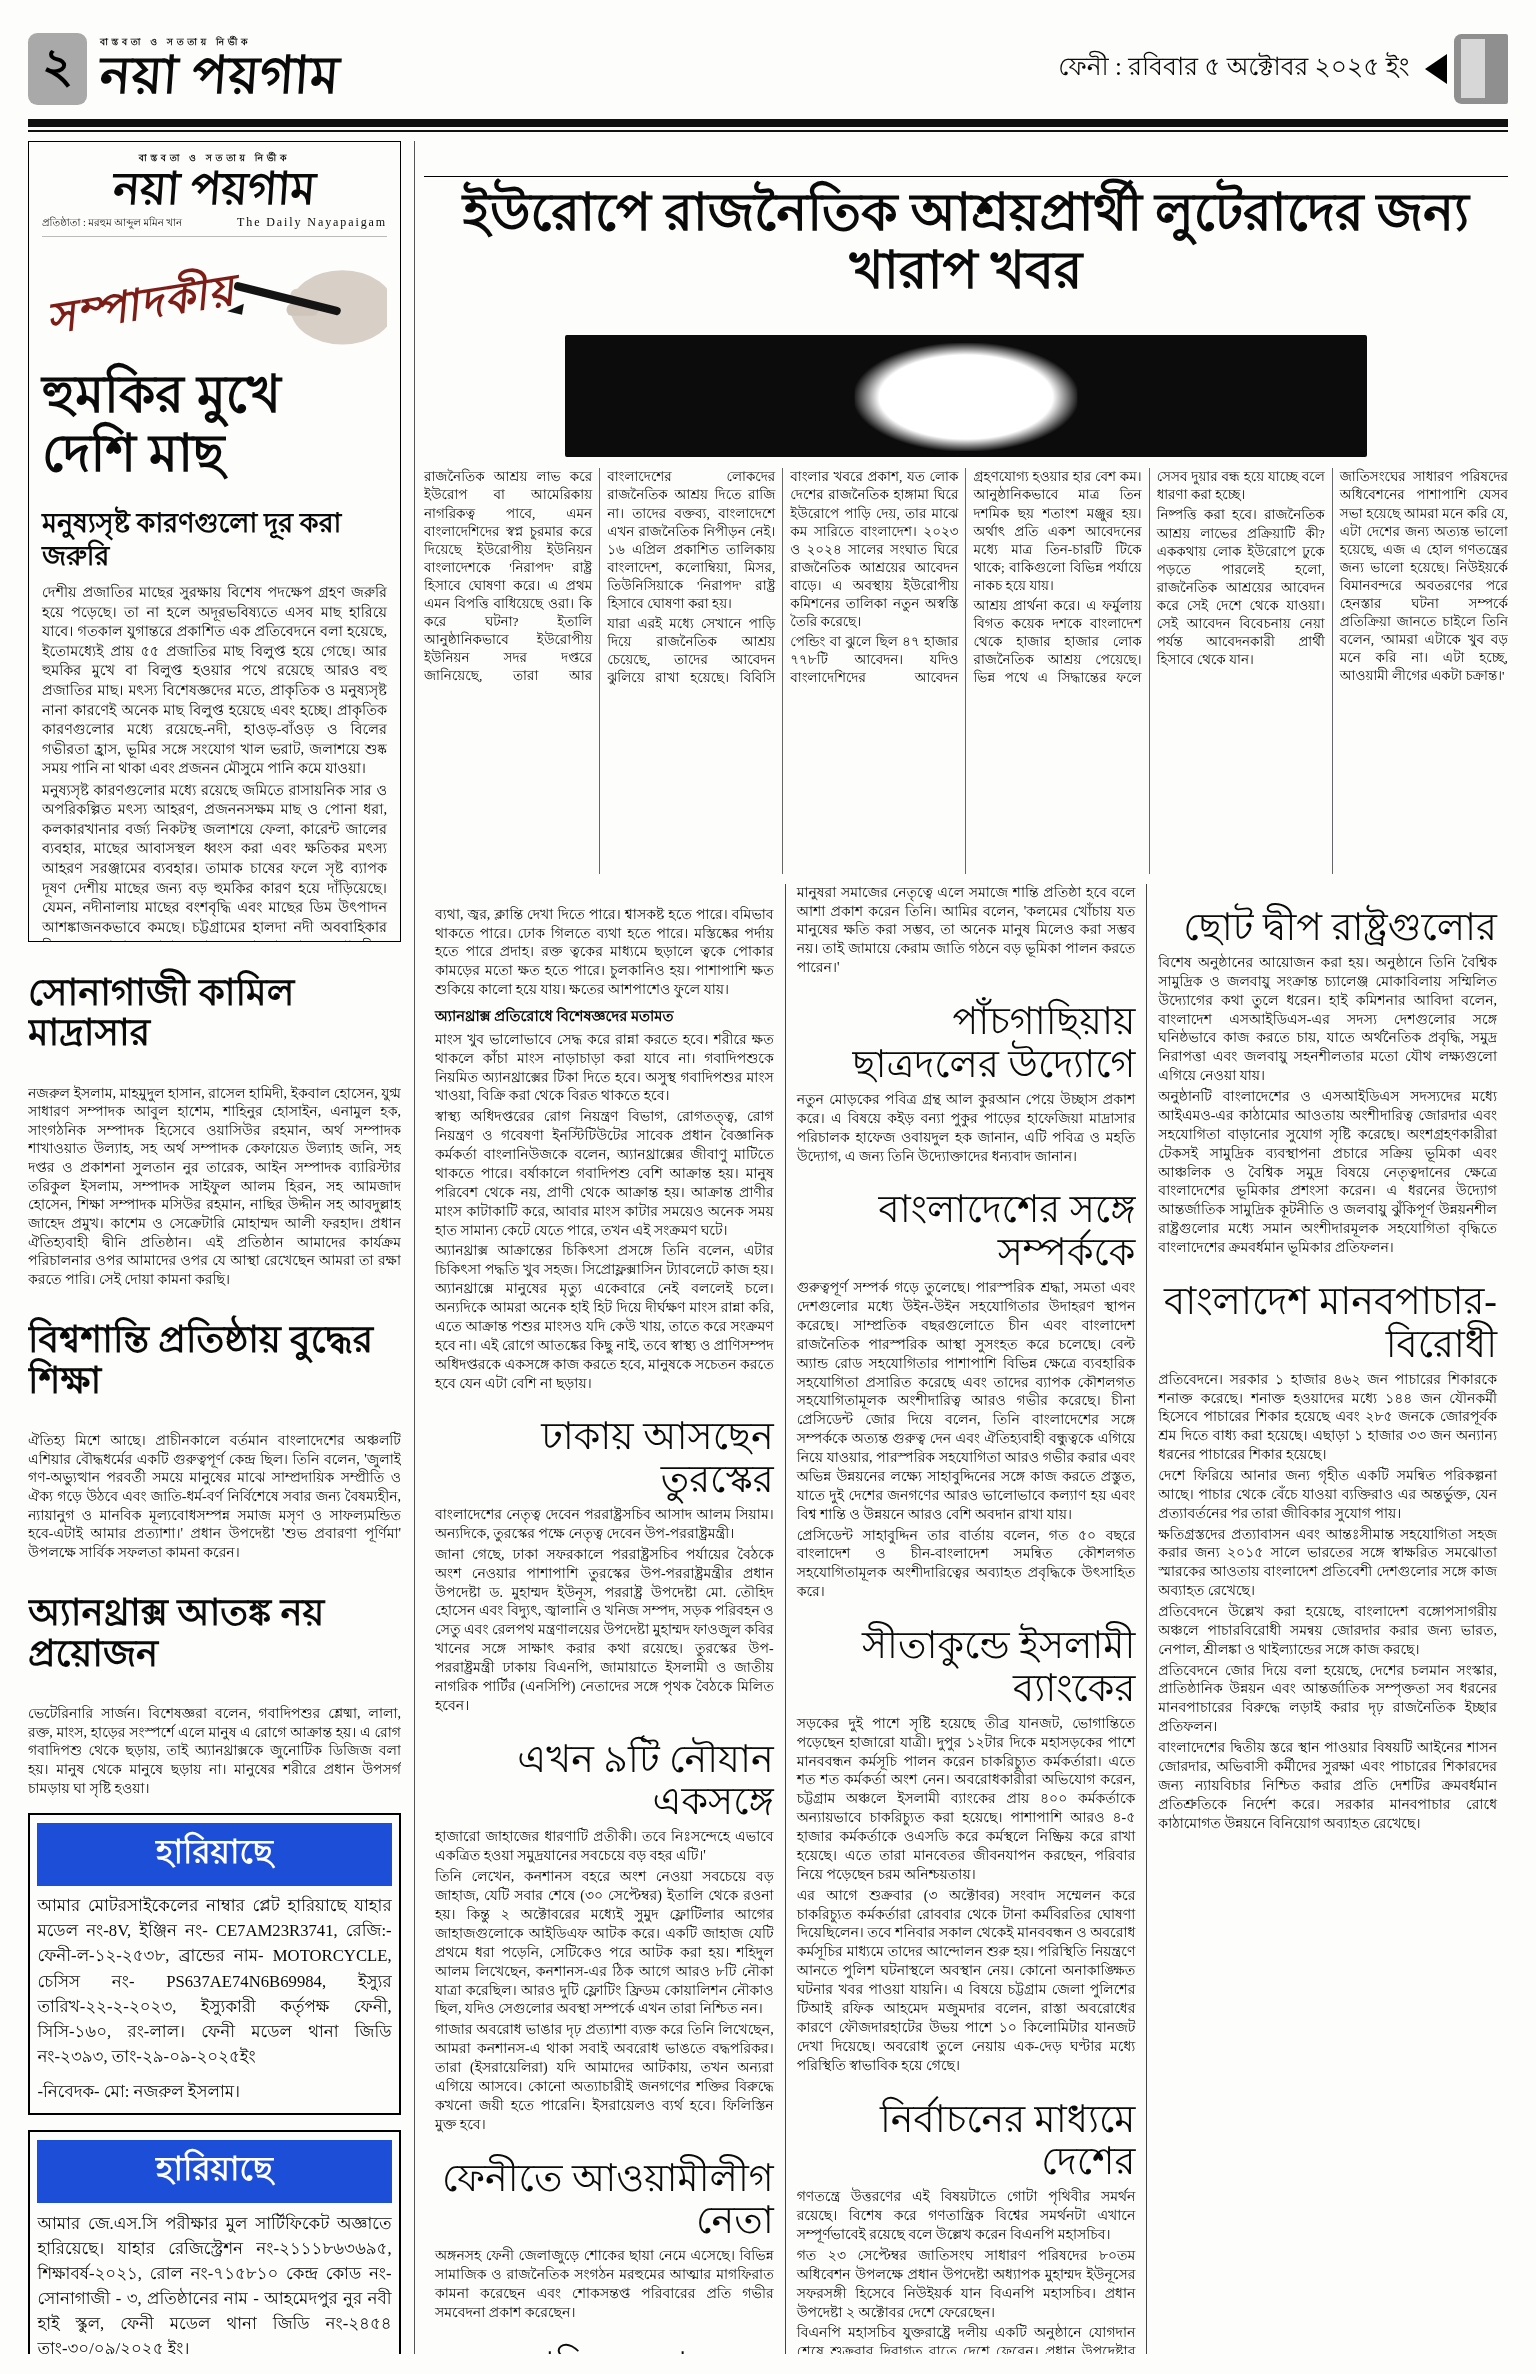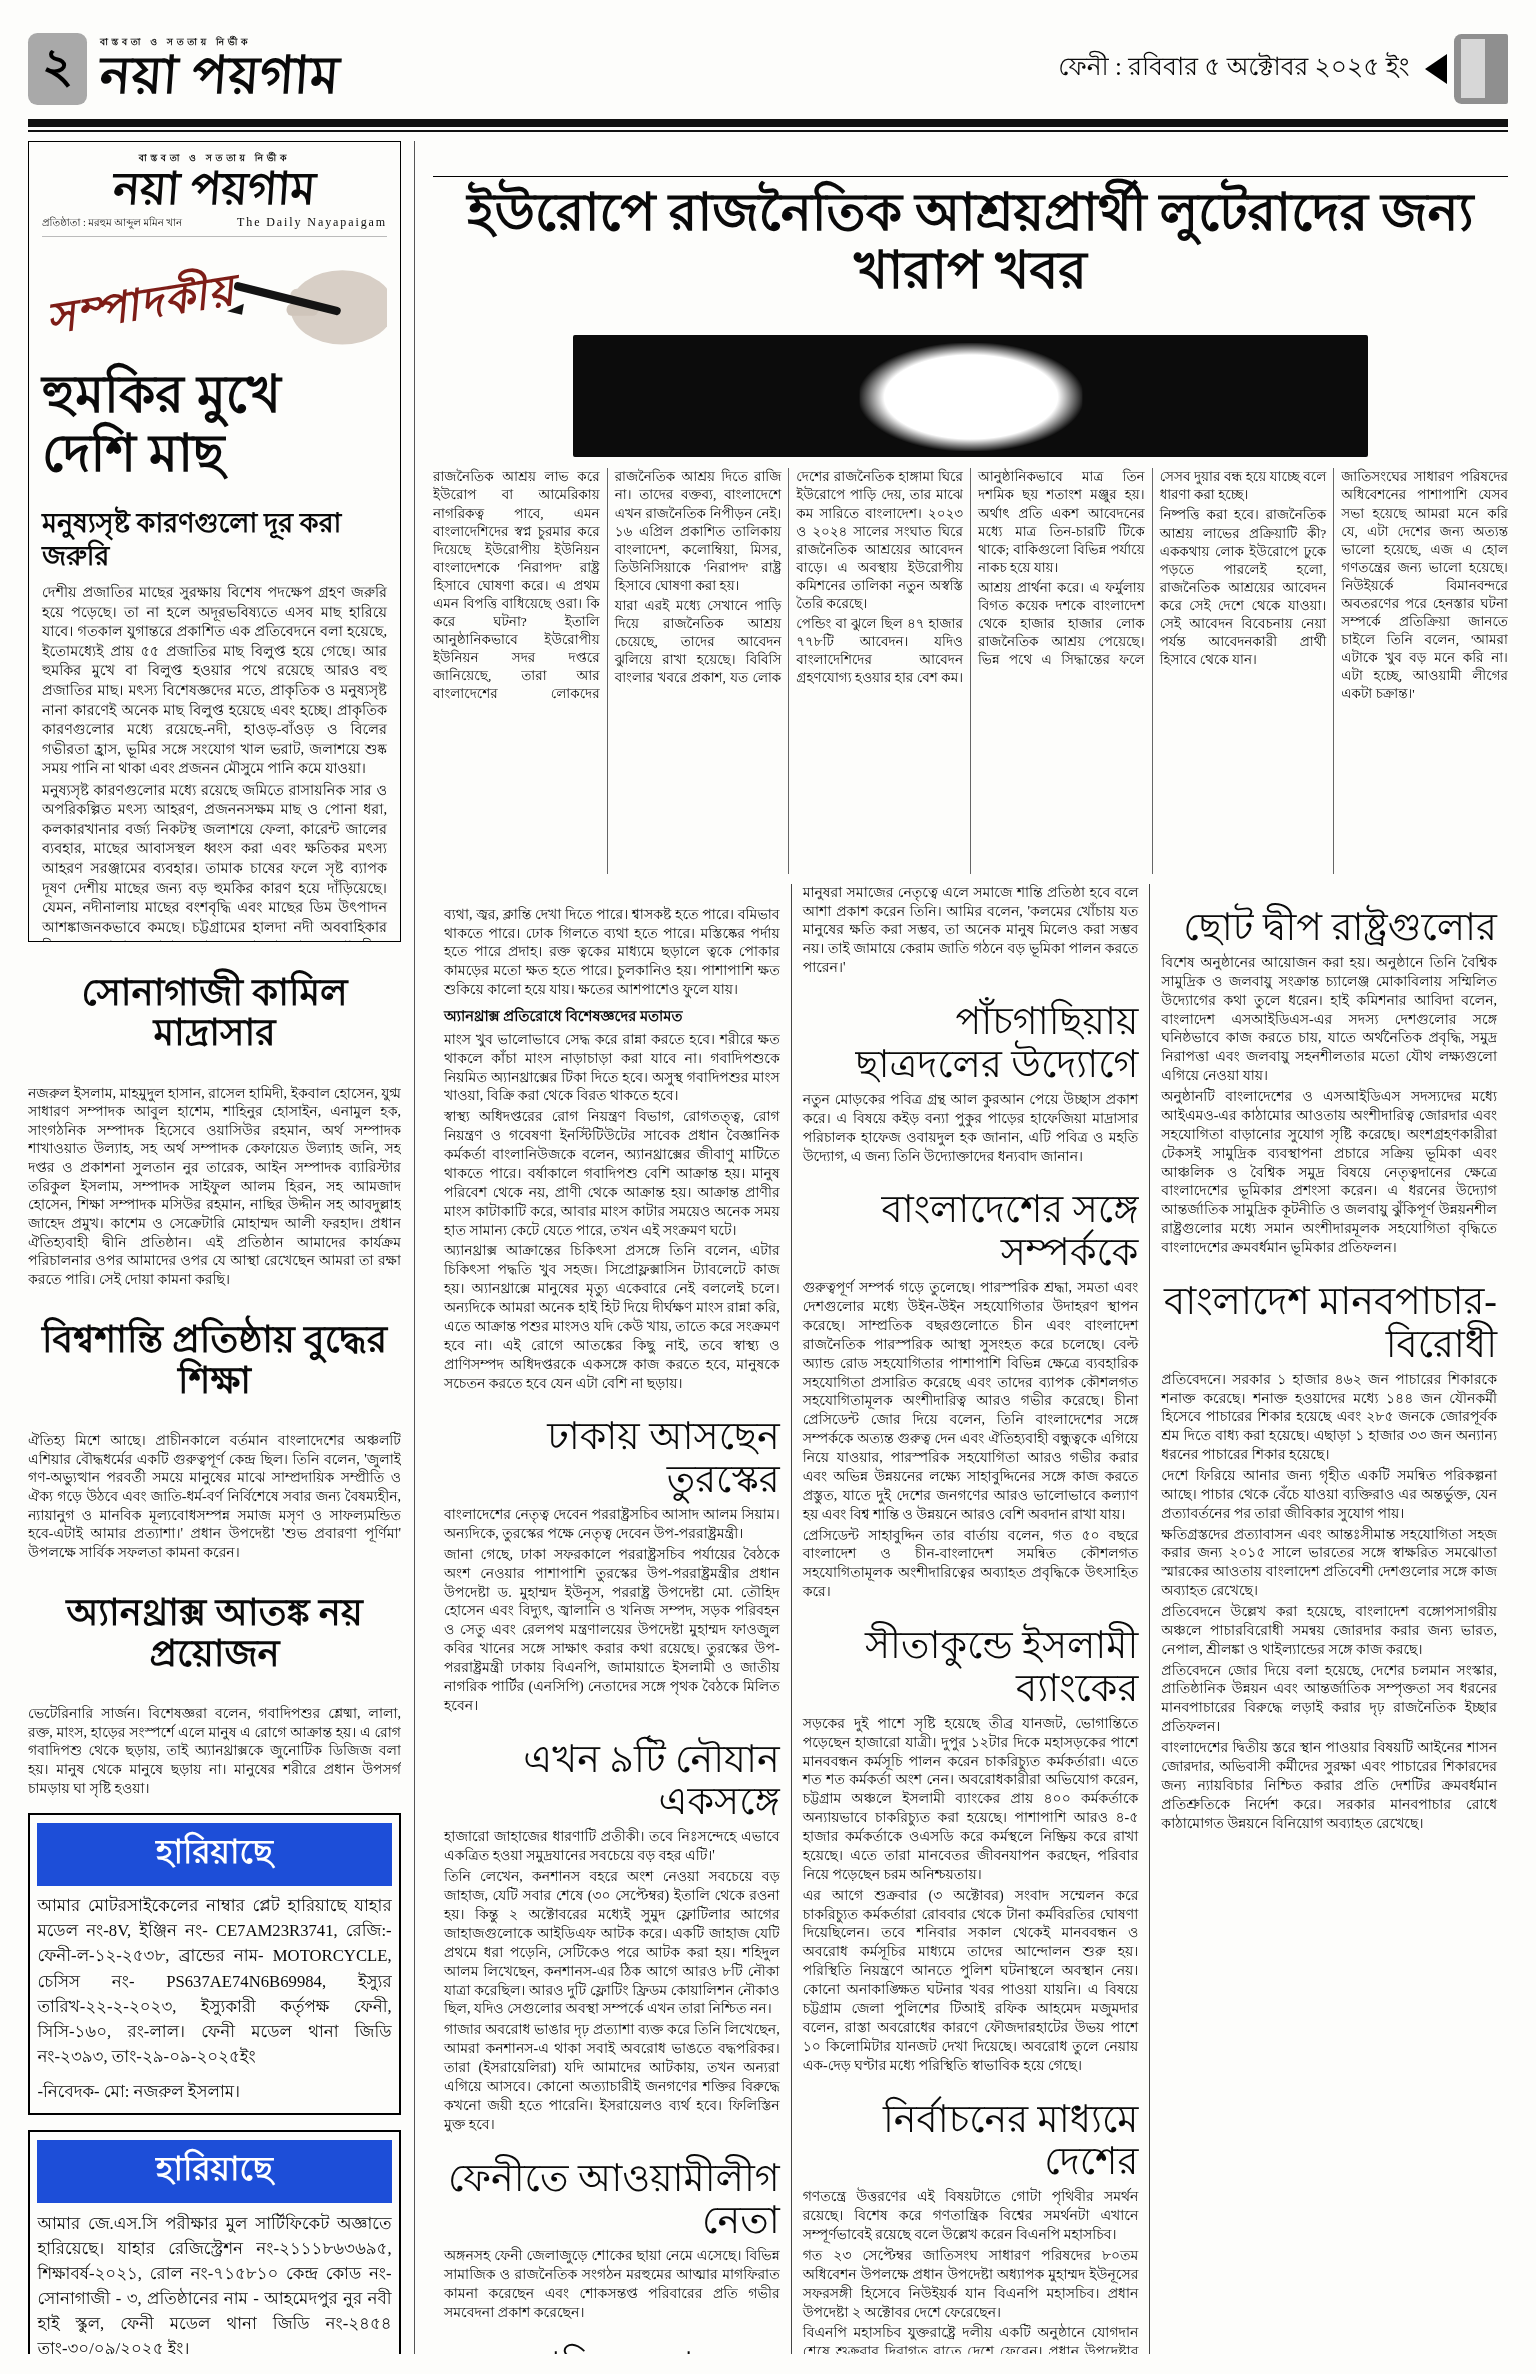--- a/index.html
+++ b/index.html
@@ -20,42 +20,42 @@
   .bm-arrow{width:0;height:0;border-top:15px solid transparent;border-bottom:15px solid transparent;
             border-right:22px solid #000;}
   .bm-tab{width:54px;height:70px;background:#8f8f8f;border-radius:7.4px 1.9px 1.9px 7.4px;position:relative;}
   .bm-tab::after{content:"";position:absolute;left:7.4px;top:5.6px;width:24px;height:59px;background:#d7d7d7;}
   .rule-a{height:8.3px;background:#111;margin-top:5.6px;}
   .rule-b{height:1.9px;background:#111;margin-top:2.8px;}
 
   
   .content{display:flex;gap:13px;margin-top:9.3px;height:2213px;overflow:hidden;}
   .rail{width:373px;flex:0 0 auto;overflow:hidden;}
-  .main{flex:1 1 auto;overflow:hidden;border-left:0.9px solid #555;padding-left:18px;}
+  .main{flex:1 1 auto;overflow:hidden;border-left:0.9px solid #555;padding-left:9px;}
 
   
   .edit-box{border:1.9px solid #000;padding:9.3px 13px;height:801px;overflow:hidden;box-sizing:border-box;}
   .mini-mast{text-align:center;border-bottom:0.9px solid #bbb;padding-bottom:3.7px;}
   .mini-slogan{font-size:9.3px;letter-spacing:3.7px;font-weight:bold;}
   .mini-logo{font-size:45px;font-weight:bold;line-height:1.05;transform:skewX(-4deg);}
   .mini-sub{display:flex;justify-content:space-between;font-size:11px;margin-top:1.9px;}
   .mini-founder{font-size:10.2px;}
   .mini-eng{font-size:12px;letter-spacing:1.9px;}
   .edit-script-row{position:relative;height:111px;margin:7.4px 0 1.9px 0;}
   .edit-script{position:absolute;left:3.7px;top:28px;font-size:43px;font-weight:bold;font-style:italic;
                color:#7d1d17;transform:rotate(-9deg);letter-spacing:1.9px;}
   .hand-art{position:absolute;right:0;top:3.7px;}
   .edit-headline{font-size:52px;font-weight:bold;line-height:1.15;margin-top:9.3px;}
   .edit-subhead{font-size:27px;font-weight:bold;line-height:1.2;margin-top:23px;}
   .edit-body{margin-top:11px;font-size:14.4px;line-height:1.36;text-align:justify;}
   .edit-body p, .art-body p, .lead-body p{margin:0 0 1.9px 0;text-indent:0;}
 
   
   .rail-art{margin-top:11px;}
-  .rail-headline{font-size:37px;font-weight:bold;text-align:center;line-height:1.1;}
+  .rail-headline{font-size:37px;font-weight:bold;text-align:left;line-height:1.1;}
   .rail-body{font-size:14px;line-height:1.33;text-align:justify;margin-top:3.7px;}
 
   
   .lost-box{border:2.8px solid #000;margin-top:15px;padding:7.4px;box-sizing:border-box;}
   .lost-title{background:#1d4ed8;color:#fff;text-align:center;font-size:33px;font-weight:bold;padding:3.7px 0;}
   .lost-body{font-size:16.7px;line-height:1.5;text-align:justify;margin-top:7.4px;word-break:break-word;}
   .lost-sign{font-size:16.7px;margin-top:9.3px;}
 
   
   .lead-headline{font-size:52px;font-weight:bold;text-align:center;line-height:1.12;

